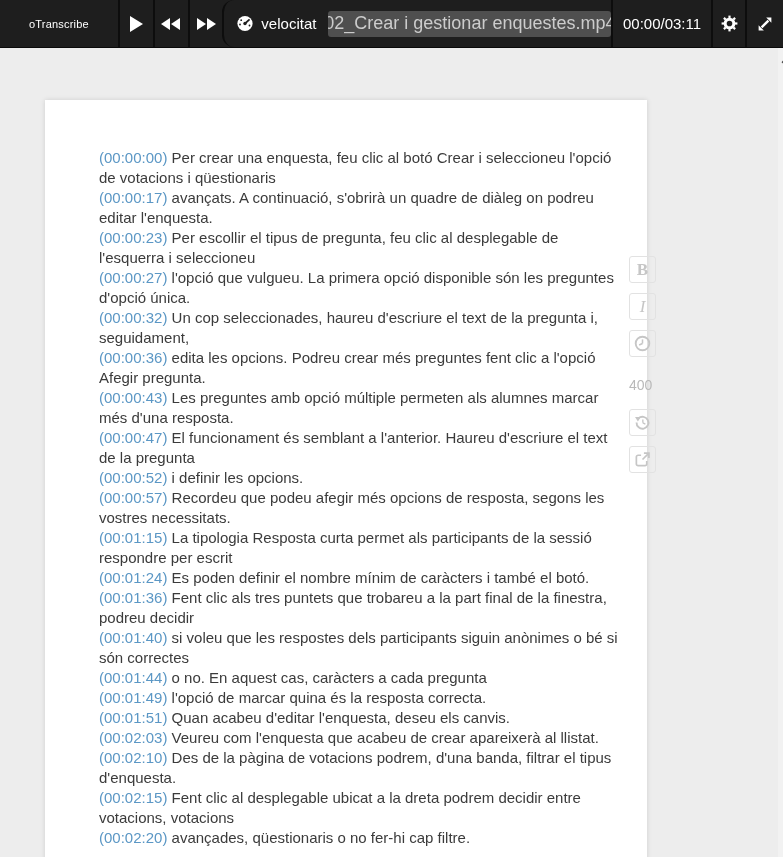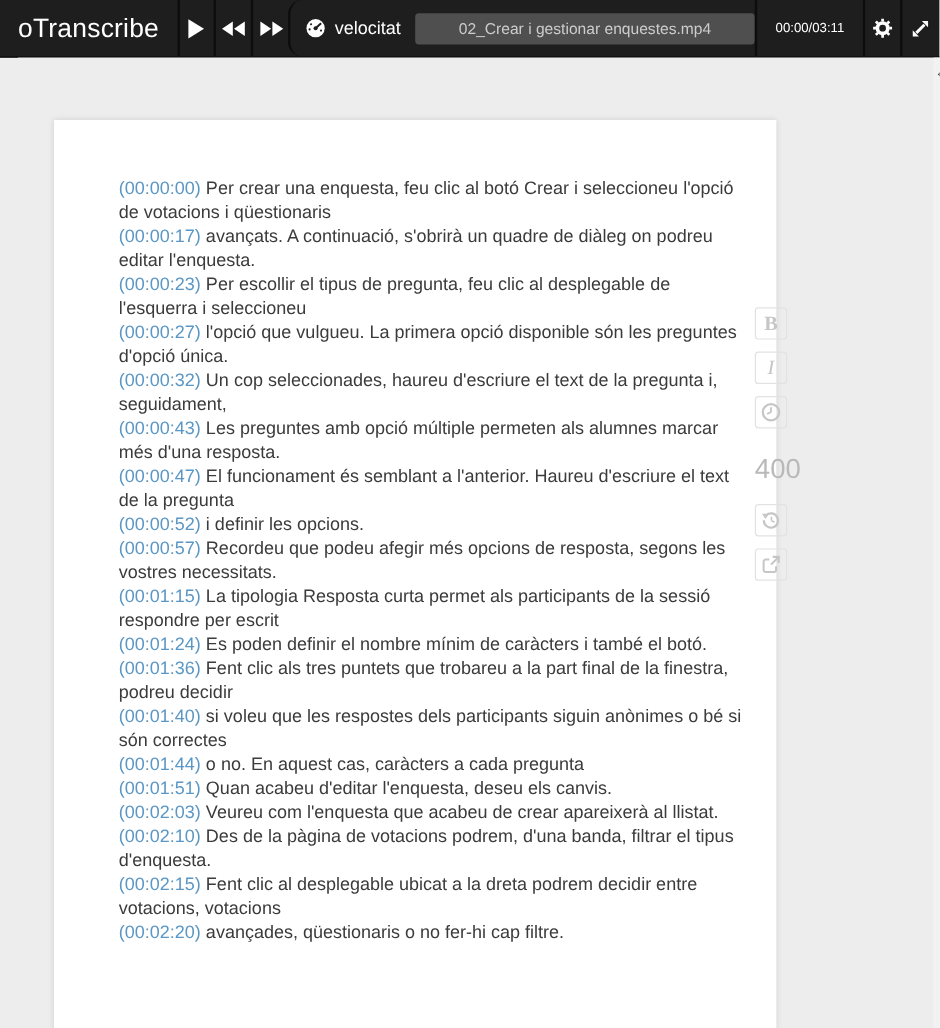--- a/index.html
+++ b/index.html
@@ -11,37 +11,37 @@
   
   #topbar{
     position:absolute;top:0;left:0;width:783px;height:48px;
     background:var(--topbar-bg,#1e1e1e);
     display:flex;align-items:stretch;
     border-bottom:1px solid #0a0a0a;
     box-sizing:border-box;
   }
   .tb-cell{display:flex;align-items:center;justify-content:center;color:var(--topbar-text,#fff);}
   .tb-sep{border-left:2px solid var(--topbar-separator,#0d0d0d);}
-  #logo{padding:0 15px;font-size:22px;letter-spacing:.2px;cursor:pointer;}
+  #logo{padding:0 29px;font-size:11px;letter-spacing:.2px;cursor:pointer;}
   .tb-btn{width:36px;cursor:pointer;}
   
   .tri-right{width:0;height:0;border-top:8px solid transparent;border-bottom:8px solid transparent;border-left:13px solid #fff;}
   .tri-r-sm{width:0;height:0;border-top:6px solid transparent;border-bottom:6px solid transparent;border-left:9px solid #fff;margin-left:1px;}
   .tri-l-sm{width:0;height:0;border-top:6px solid transparent;border-bottom:6px solid transparent;border-right:9px solid #fff;margin-right:1px;}
   #speed-ctl{padding:0 12px;cursor:pointer;border-radius:12px;}
   #speed-ctl svg{margin-right:7px;}
   #speed-ctl .lbl{font-size:15px;}
   #filename-zone{flex:1;display:flex;align-items:center;justify-content:center;}
   #filename-pill{
     width:283px;height:26px;border-radius:3px;
     background:var(--filename-bg,#4f4f4f);color:var(--filename-text,#ccc);
-    font-size:13px;display:flex;align-items:center;justify-content:center;
+    font-size:18px;display:flex;align-items:center;justify-content:center;
     white-space:nowrap;overflow:hidden;
   }
-  #time-display{padding:0 13px;font-size:11px;min-width:62px;}
+  #time-display{padding:0 13px;font-size:15px;min-width:62px;}
   #settings-btn{width:36px;}
   #fullscreen-btn{width:39px;}
   
   #content{position:absolute;top:48px;left:15px;width:783px;height:809px;background:var(--page-bg,#ededed);}
   #paper{
     position:absolute;left:30px;top:52px;width:602px;height:860px;
     background:var(--paper-bg,#fff);
     box-shadow:0 0 5px rgba(0,0,0,.13);
     box-sizing:border-box;
     padding:48px 22px 0 54px;
@@ -56,21 +56,21 @@
     width:27px;height:27px;box-sizing:border-box;
     border:1px solid var(--toolbar-border,#e2e2e2);border-radius:3px;
     display:flex;align-items:center;justify-content:center;
     color:var(--toolbar-icon,#c6c6c6);
     margin-bottom:10px;cursor:pointer;background:transparent;
   }
   #bold-btn span{font-family:"Liberation Serif","DejaVu Serif",serif;font-weight:bold;font-size:17px;}
   #italic-btn span{font-family:"Liberation Serif","DejaVu Serif",serif;font-style:italic;font-size:17px;}
   #word-count{
     width:27px;text-align:left;color:var(--word-count,#b9b9b9);
-    font-size:23px;margin:20px 0 16px 0;
+    font-size:14px;margin:20px 0 16px 0;
   }
   
   #scrollbar{position:absolute;right:0;top:0;width:20px;height:809px;background:var(--scrollbar-bg,#f2f2f2);cursor:pointer;}
   #scroll-up{position:absolute;top:5px;left:2px;color:var(--scrollbar-arrow,#4a4a4a);}
 </style>
 </head>
 <body>
 
 <div id="topbar">
   <div id="logo" class="tb-cell">oTranscribe</div>
@@ -136,29 +136,31 @@
 
 <div id="content">
 
   <div id="paper">
     <div id="transcript">
         <p><span class="ts">(00:00:00)</span><span> Per crear una enquesta, feu clic al botó Crear i seleccioneu l'opció de votacions i qüestionaris</span></p>
         <p><span class="ts">(00:00:17)</span><span> avançats. A continuació, s'obrirà un quadre de diàleg on podreu editar l'enquesta.</span></p>
         <p><span class="ts">(00:00:23)</span><span> Per escollir el tipus de pregunta, feu clic al desplegable de l'esquerra i seleccioneu</span></p>
         <p><span class="ts">(00:00:27)</span><span> l'opció que vulgueu. La primera opció disponible són les preguntes d'opció única.</span></p>
         <p><span class="ts">(00:00:32)</span><span> Un cop seleccionades, haureu d'escriure el text de la pregunta i, seguidament,</span></p>
+        <p><span class="ts">(00:00:36)</span><span> edita les opcions. Podreu crear més preguntes fent clic a l'opció Afegir pregunta.</span></p>
         <p><span class="ts">(00:00:43)</span><span> Les preguntes amb opció múltiple permeten als alumnes marcar més d'una resposta.</span></p>
         <p><span class="ts">(00:00:47)</span><span> El funcionament és semblant a l'anterior. Haureu d'escriure el text de la pregunta</span></p>
         <p><span class="ts">(00:00:52)</span><span> i definir les opcions.</span></p>
         <p><span class="ts">(00:00:57)</span><span> Recordeu que podeu afegir més opcions de resposta, segons les vostres necessitats.</span></p>
         <p><span class="ts">(00:01:15)</span><span> La tipologia Resposta curta permet als participants de la sessió respondre per escrit</span></p>
         <p><span class="ts">(00:01:24)</span><span> Es poden definir el nombre mínim de caràcters i també el botó.</span></p>
         <p><span class="ts">(00:01:36)</span><span> Fent clic als tres puntets que trobareu a la part final de la finestra, podreu decidir</span></p>
         <p><span class="ts">(00:01:40)</span><span> si voleu que les respostes dels participants siguin anònimes o bé si són correctes</span></p>
         <p><span class="ts">(00:01:44)</span><span> o no. En aquest cas, caràcters a cada pregunta</span></p>
+        <p><span class="ts">(00:01:49)</span><span> l'opció de marcar quina és la resposta correcta.</span></p>
         <p><span class="ts">(00:01:51)</span><span> Quan acabeu d'editar l'enquesta, deseu els canvis.</span></p>
         <p><span class="ts">(00:02:03)</span><span> Veureu com l'enquesta que acabeu de crear apareixerà al llistat.</span></p>
         <p><span class="ts">(00:02:10)</span><span> Des de la pàgina de votacions podrem, d'una banda, filtrar el tipus d'enquesta.</span></p>
         <p><span class="ts">(00:02:15)</span><span> Fent clic al desplegable ubicat a la dreta podrem decidir entre votacions, votacions</span></p>
         <p><span class="ts">(00:02:20)</span><span> avançades, qüestionaris o no fer-hi cap filtre.</span></p>
       </div>
   </div>
 
   <div id="side-toolbar">
     <div id="bold-btn" class="st-btn">

